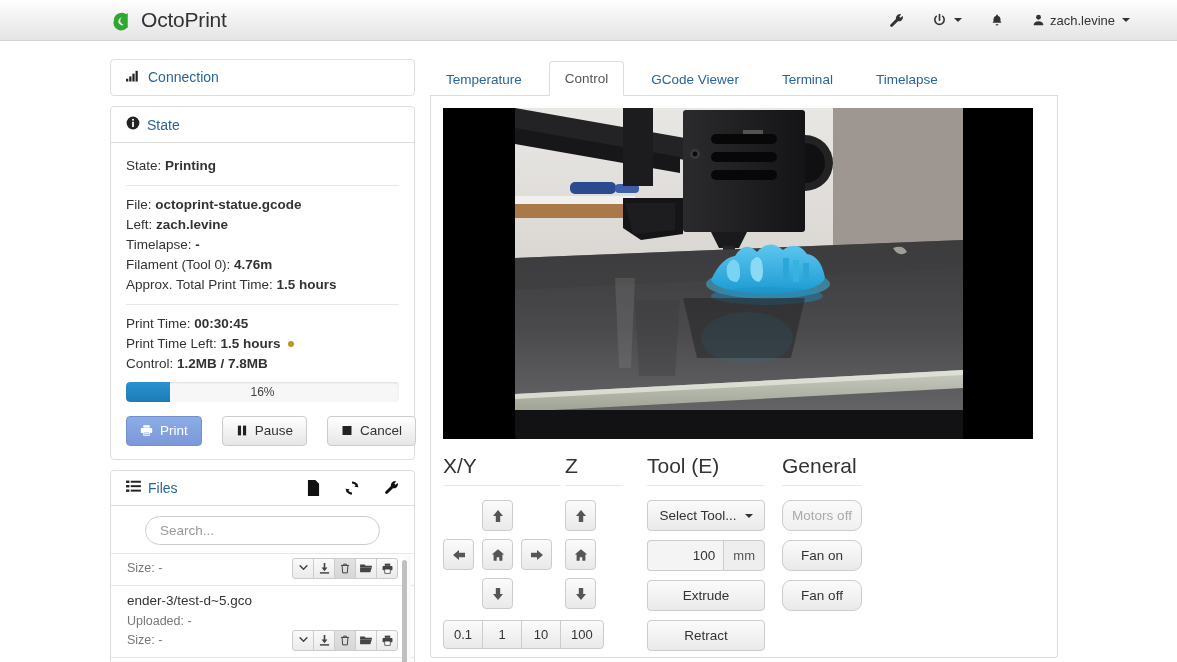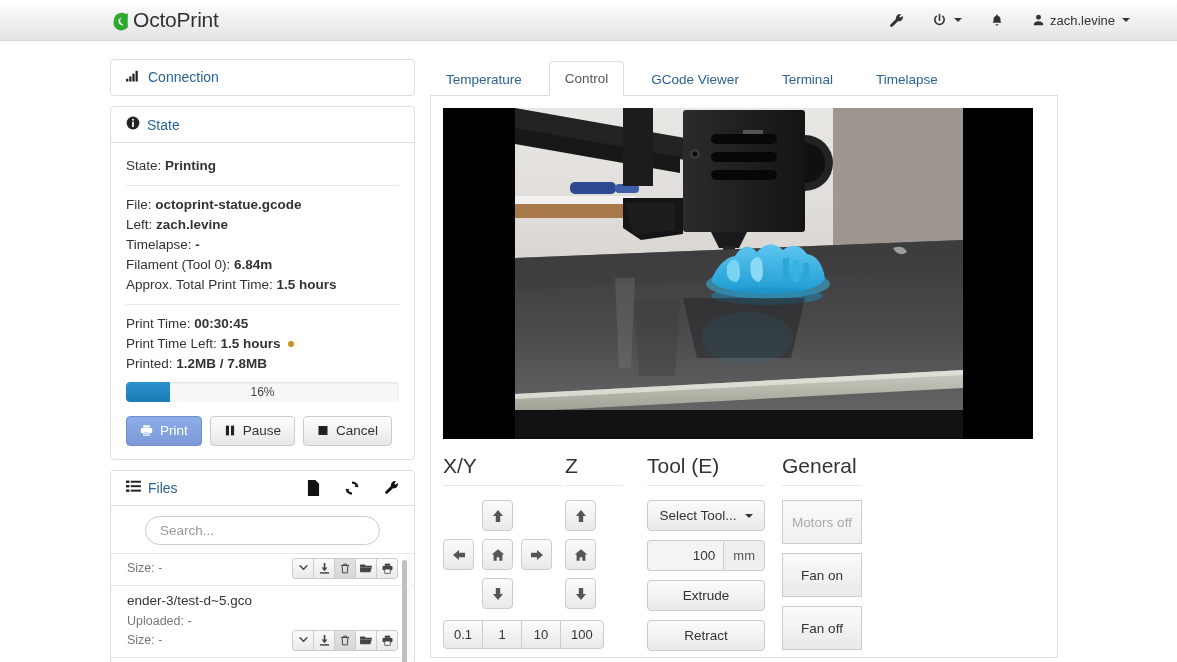--- a/index.html
+++ b/index.html
@@ -19,20 +19,21 @@
     position: relative;
     height: 41px;
     background: linear-gradient(to bottom, #ffffff 0%, #f2f2f2 45%, #e4e4e4 100%);
     border-bottom: 1px solid #d4d4d4;
     display: flex;
     align-items: center;
   }
   .brand {
     display: flex; align-items: center;
     margin-left: 110px;
+    gap: 8px;
   }
   .brand-logo { width: 23px; height: 23px; display: block; }
   .brand-text {
     font-size: 21px;
     color: #333333;
     letter-spacing: -0.2px;
   }
   .nav-right {
     margin-left: auto;
     margin-right: 33px;
@@ -142,21 +143,21 @@
   }
   .progress-label {
     position: absolute;
     top: 0; left: 0; right: 0; bottom: 0;
     display: flex; align-items: center; justify-content: center;
     font-size: 12px;
     color: #444;
   }
   .btn-row {
     display: flex;
-    gap: 8px;
+    gap: 20px;
     margin-top: 14px;
   }
   .btn {
     font-family: "Liberation Sans", sans-serif;
     font-size: 13.5px;
     padding: 7px 13px;
     border: 1px solid #cccccc;
     border-radius: 4px;
     background: linear-gradient(to bottom, #ffffff 0%, #e6e6e6 100%);
     color: #333;
@@ -414,23 +415,23 @@
     border: 1px solid #cccccc;
     border-radius: 0 4px 4px 0;
     background: #eeeeee;
     color: #555;
     font-size: 13px;
     display: flex; align-items: center;
   }
   .gen-btn {
     display: block;
     width: 80px;
-    height: 44px;
+    height: 31px;
     border: 1px solid #cccccc;
-    border-radius: 0;
+    border-radius: 9px;
     background: linear-gradient(to bottom, #fbfbfb 0%, #e9e9e9 100%);
     font-family: "Liberation Sans", sans-serif;
     font-size: 13.5px;
     color: #333;
     cursor: pointer;
     margin-bottom: 9px;
     padding: 0;
   }
   .gen-btn.disabled {
     color: #aaaaaa;
@@ -535,40 +536,40 @@
         <div class="state-line">
           <span>Left:</span>
           <b>zach.levine</b>
         </div>
         <div class="state-line">
           <span>Timelapse:</span>
           <b>-</b>
         </div>
         <div class="state-line">
           <span>Filament (Tool 0):</span>
-          <b>6.84m</b>
+          <b>4.76m</b>
         </div>
         <div class="state-line">
           <span>Approx. Total Print Time:</span>
           <b>1.5 hours</b>
         </div>
 
         <hr class="state-sep">
 
         <div class="state-line">
           <span>Print Time:</span>
           <b>00:30:45</b>
         </div>
         <div class="state-line">
           <span>Print Time Left:</span>
           <b>1.5 hours</b>
           <span class="dot-amber"></span>
         </div>
         <div class="state-line">
-          <span>Printed:</span>
+          <span>Control:</span>
           <b>1.2MB / 7.8MB</b>
         </div>
 
         <div class="progress">
           <div class="progress-bar" id="progress-fill" style="width: 16%;"></div>
           <div class="progress-label">16%</div>
         </div>
 
         <div class="btn-row">
           <button class="btn btn-primary">

